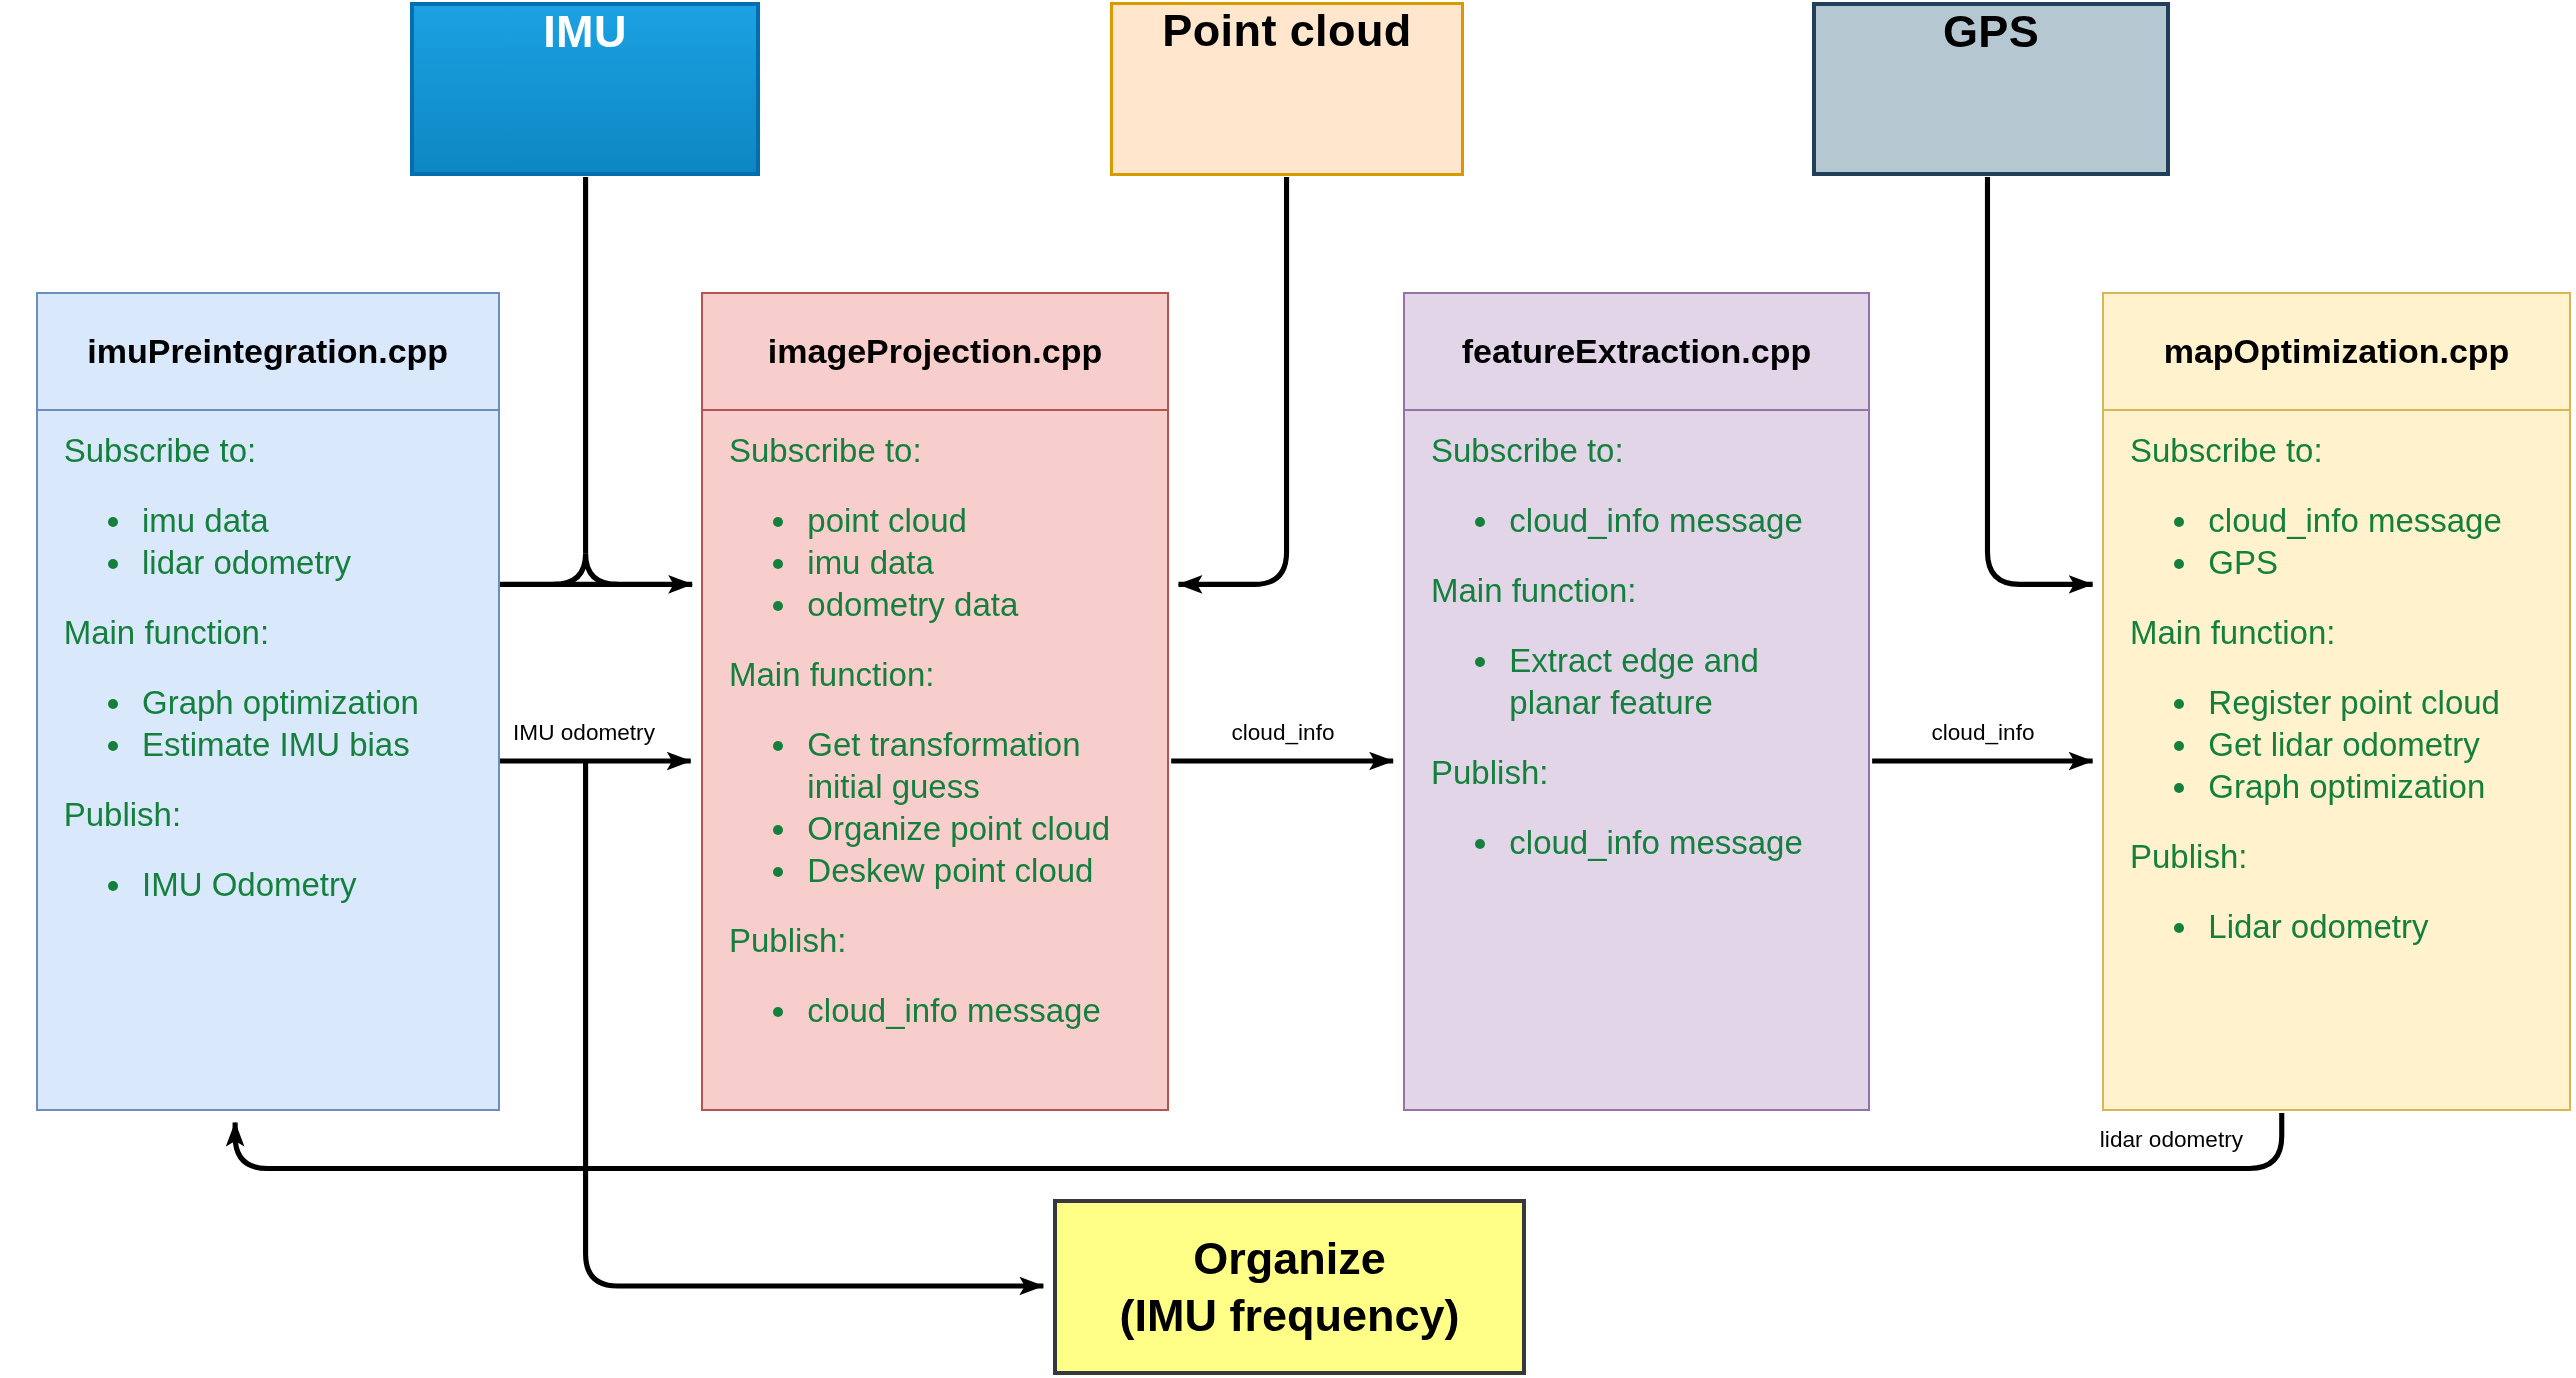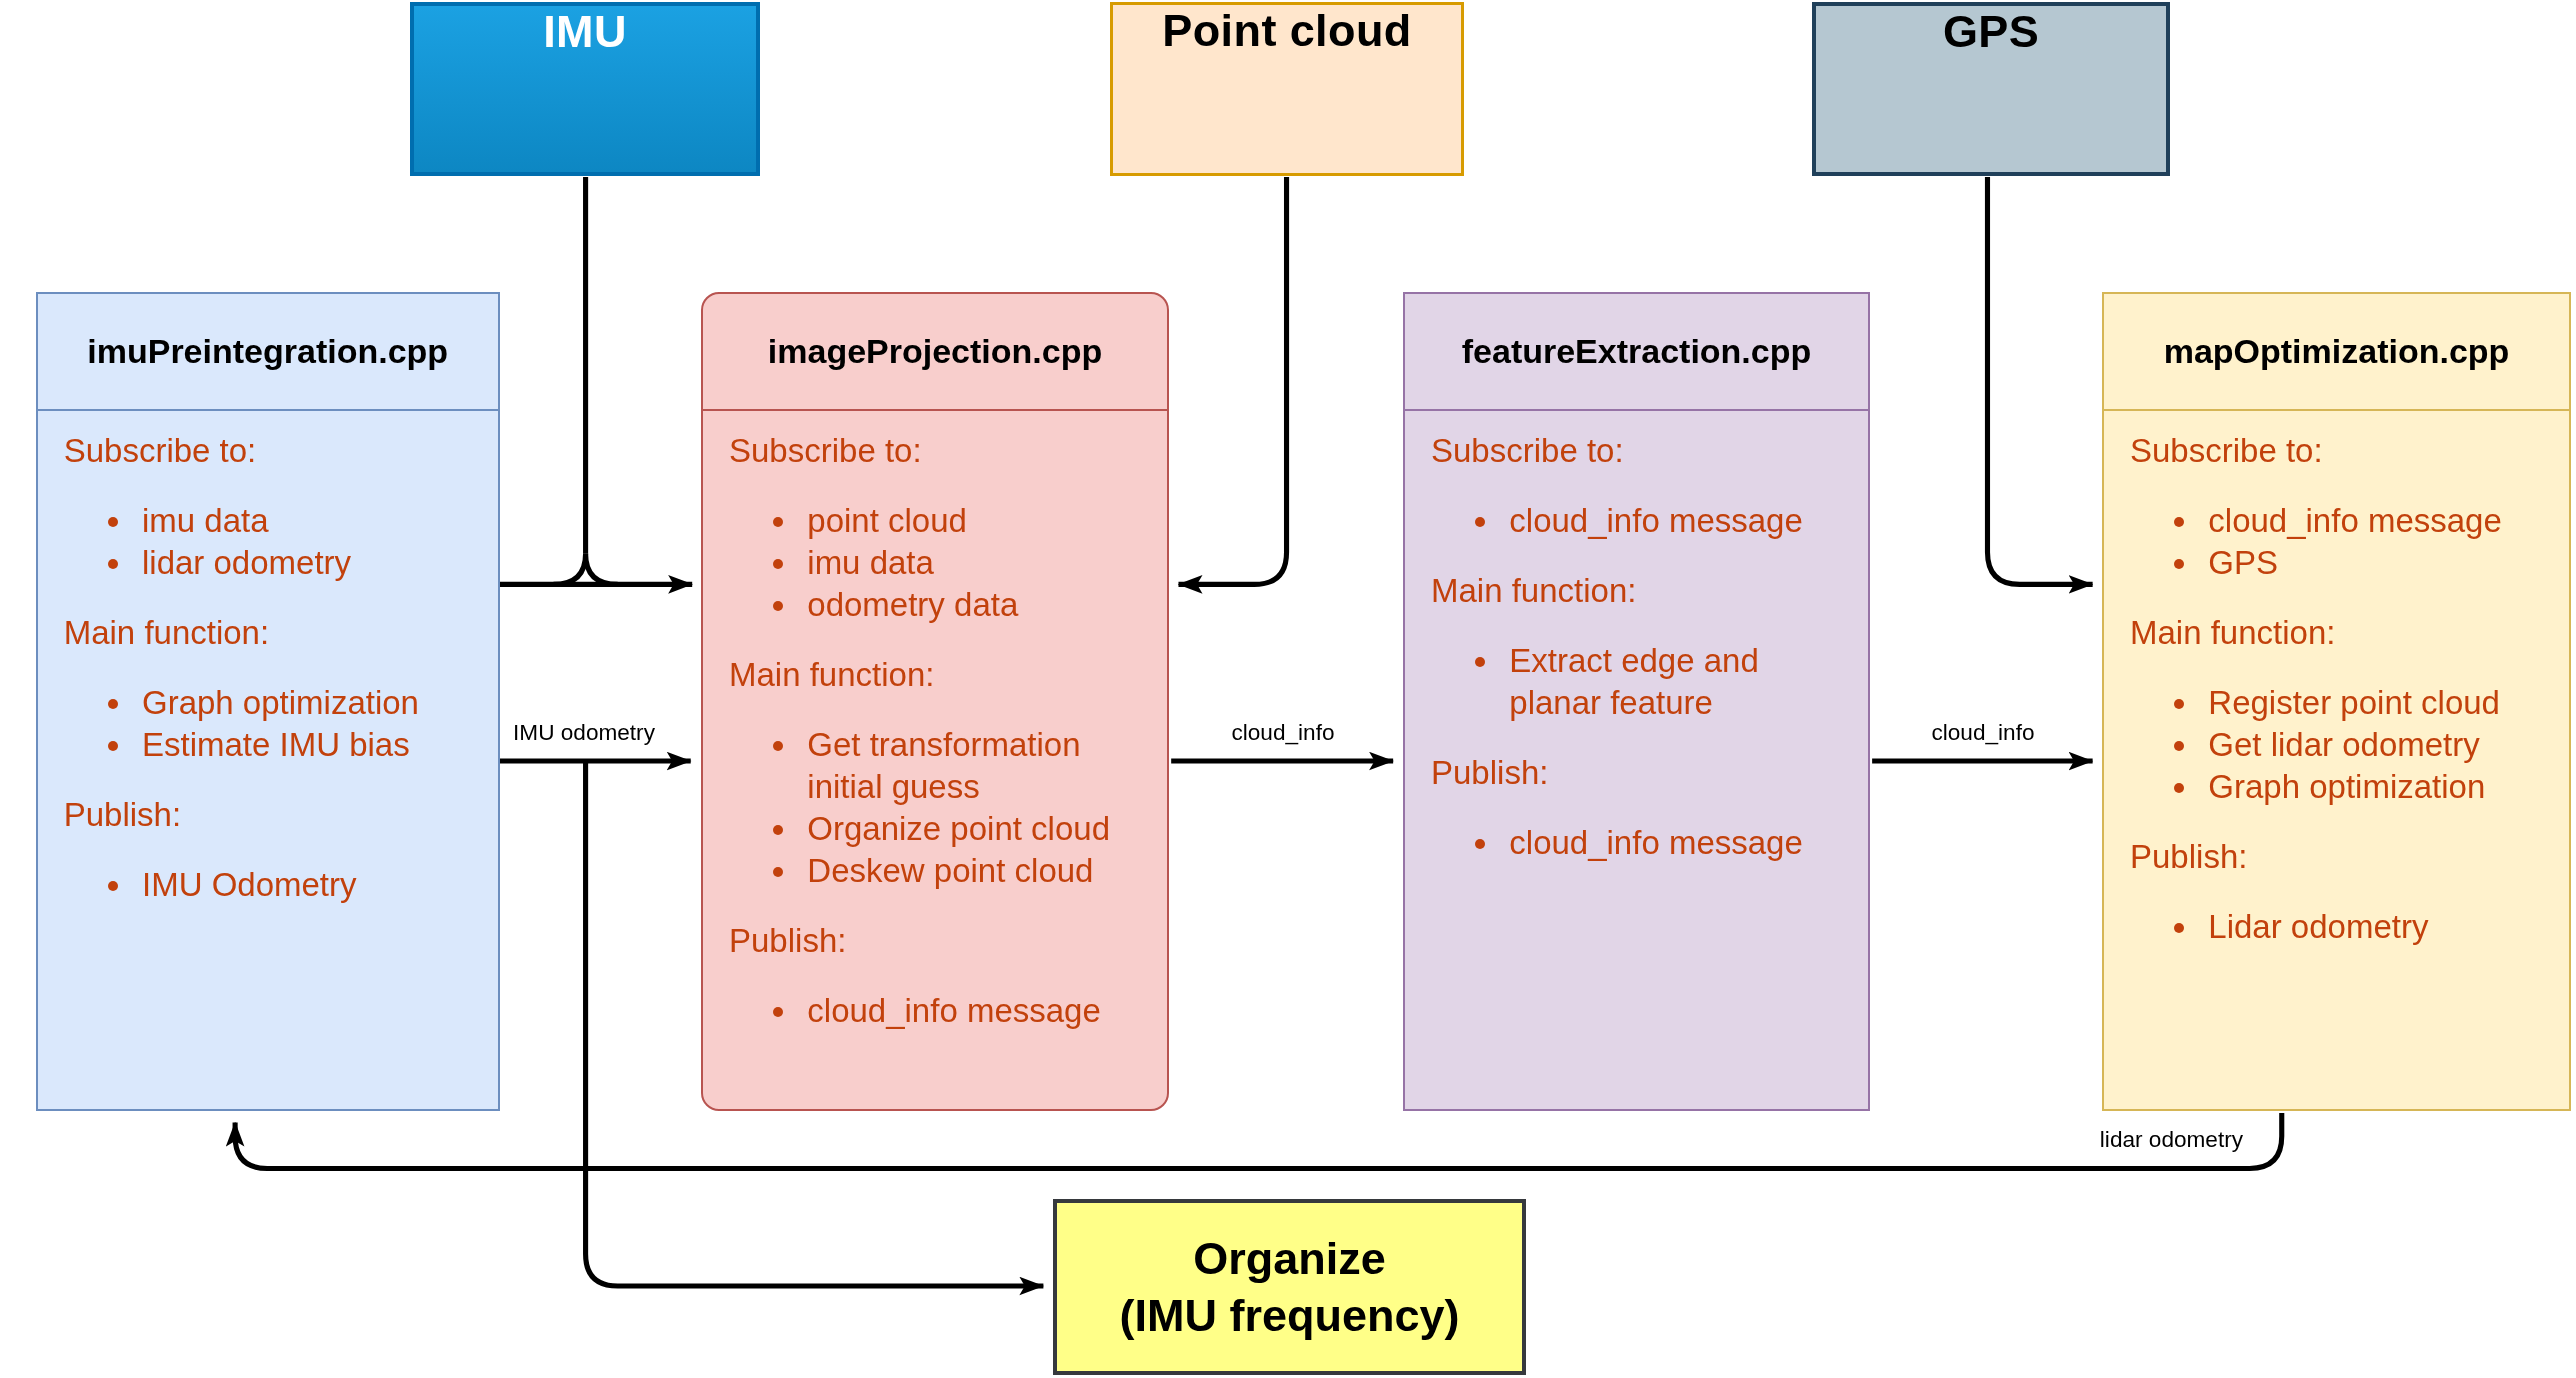--- a/index.html
+++ b/index.html
@@ -50,21 +50,21 @@
     display: flex;
     align-items: center;
     justify-content: center;
     font-weight: bold;
     font-size: 34px;
   }
   .module-body {
     padding: 19px 26px 0 26px;
     font-size: 33px;
     line-height: 42px;
-    color: #c2410c;
+    color: #15803d;
   }
   .sec-label { margin: 0; }
   .module-body ul {
     margin: 28px 0 28px 0;
     padding-left: 71px;
   }
   .module-body li { padding-left: 7.3px; }
 
   #mod-0 { left: 3.7px;    width: 464px; margin-left: 32px; }
   #mod-1 { left: 701px;  width: 468px; }
@@ -167,21 +167,21 @@
         <ul>
           <li>Graph optimization</li>
           <li>Estimate IMU bias</li>
         </ul>
         <div class="sec-label">Publish:</div>
         <ul>
           <li>IMU Odometry</li>
         </ul>
       </div>
   </div>
-  <div class="module" id="mod-1" style="background: rgb(248, 206, 204); border-color: rgb(184, 84, 80); border-radius: 18px;">
+  <div class="module" id="mod-1" style="background: rgb(248, 206, 204); border-color: rgb(184, 84, 80);">
     <div class="module-title" style="border-bottom-color: rgb(184, 84, 80);">imageProjection.cpp</div>
     <div class="module-body">
         <div class="sec-label">Subscribe to:</div>
         <ul>
           <li>point cloud</li>
           <li>imu data</li>
           <li>odometry data</li>
         </ul>
         <div class="sec-label">Main function:</div>
         <ul>

